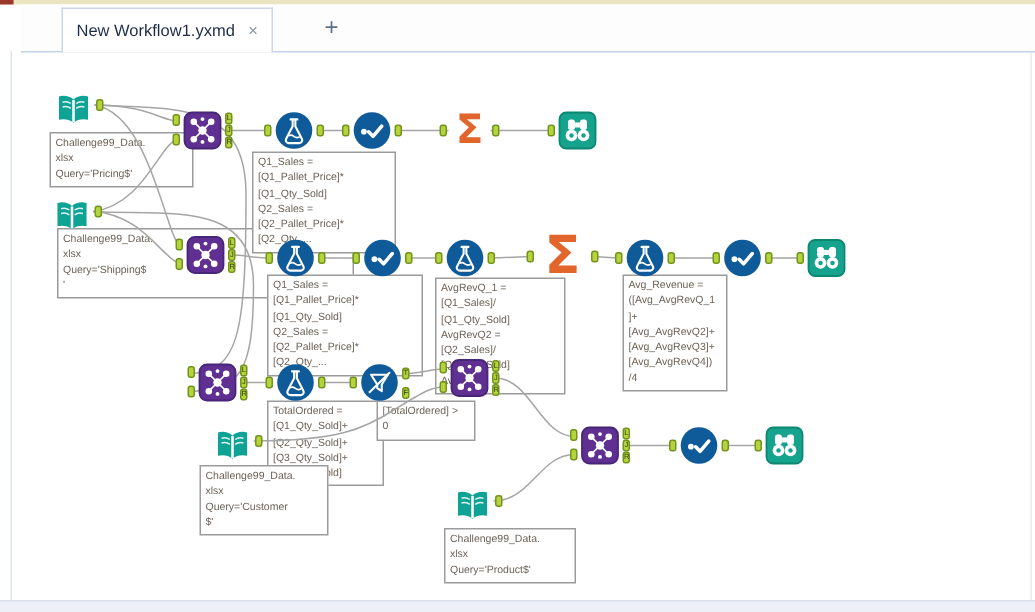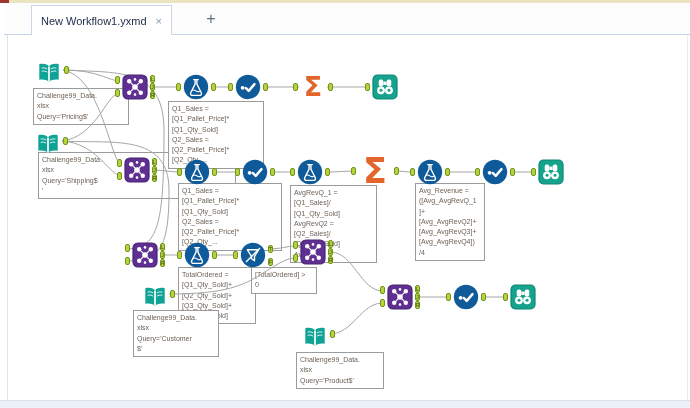--- a/index.html
+++ b/index.html
@@ -1,21 +1,21 @@
 <!DOCTYPE html>
 <html><head>
 <meta charset="utf-8">
 <style>
   html,body{margin:0;padding:0;}
   body{width:690px;height:408px;position:relative;overflow:hidden;background:#fff;
        font-family:"Liberation Sans",sans-serif;}
   
   .topstrip{position:absolute;top:0;left:0;right:0;height:3px;background:#ebe4c1;z-index:10;}
   .redchip{position:absolute;top:0;left:0;width:9px;height:3px;background:#9a392b;}
-  .tabbar{position:absolute;top:3px;left:4px;right:0;height:31px;background:#fdfdfe;
+  .tabbar{position:absolute;top:3px;left:14px;right:0;height:31px;background:#fdfdfe;
           border-bottom:1px solid #c3d3e8;z-index:10;}
   .tab{position:absolute;left:27px;top:2px;height:30px;padding:0 9px;background:#fff;
        border:1px solid #ccd6e4;border-bottom:none;display:flex;align-items:center;gap:9px;
        font-size:11px;color:#1c2b47;box-sizing:border-box;z-index:11;}
   .tabclose{color:#8a97a8;font-size:11px;cursor:pointer;}
   .newtab{position:absolute;left:196px;top:6px;width:22px;height:21px;text-align:center;
           font-size:16px;line-height:20px;color:#5d6f85;cursor:pointer;}
   .leftline{position:absolute;left:7px;top:34px;bottom:8px;width:1px;background:#dfe5ee;z-index:9;}
   .rightline{position:absolute;left:687px;top:34px;bottom:8px;width:1px;background:#e7ecf3;z-index:9;}
   .bottombar{position:absolute;left:0;right:0;bottom:0;height:7px;background:#edf1f7;

